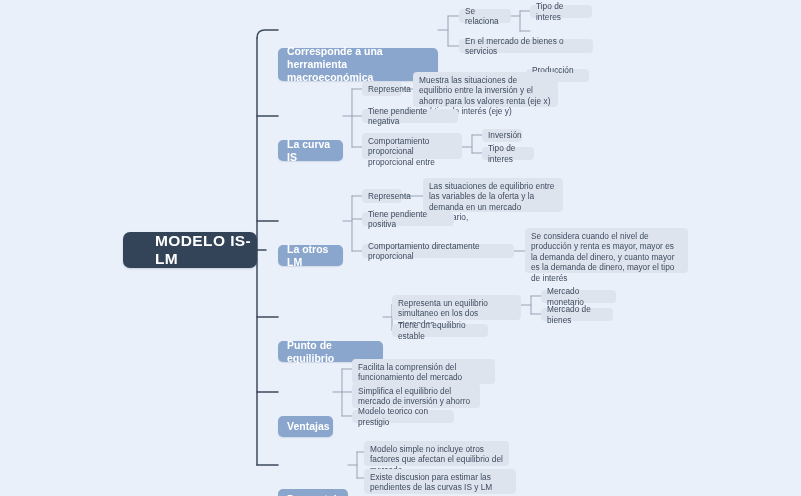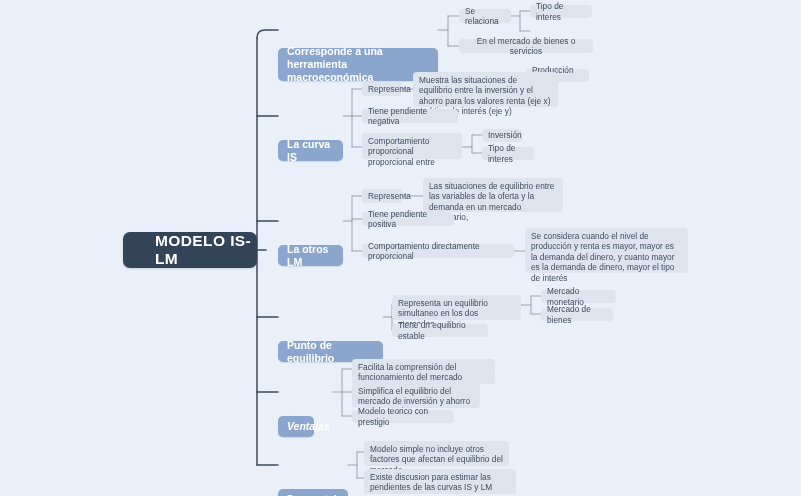--- a/index.html
+++ b/index.html
@@ -134,21 +134,21 @@
   </div>
   <div class="node chip" style="left:459px;top:9px;width:52px;height:14px;">
     <span>Se relaciona</span>
   </div>
   <div class="node chip" style="left:530px;top:5px;width:62px;height:13px;">
     <span>Tipo de interes</span>
   </div>
   <div class="node chip" style="left:526px;top:25px;width:63px;height:13px;margin-top:44px;">
     <span>Producción real</span>
   </div>
-  <div class="node chip" style="left:459px;top:39px;width:134px;height:14px;text-align:center;">
+  <div class="node chip" style="left:459px;top:39px;width:134px;height:14px;">
     <span>En el mercado de bienes o servicios</span>
   </div>
 
   <div class="node l1" style="left:278px;top:106px;width:65px;height:21px;">
     <span>La curva IS</span>
   </div>
   <div class="node chip" style="left:362px;top:82px;width:40px;height:14px;">
     <span>Representa</span>
   </div>
   <div class="node chip multi" style="left:413px;top:72px;width:145px;height:35px;">
@@ -195,21 +195,21 @@
   <div class="node chip" style="left:541px;top:290px;width:75px;height:13px;">
     <span>Mercado monetario</span>
   </div>
   <div class="node chip" style="left:541px;top:308px;width:72px;height:13px;">
     <span>Mercado de bienes</span>
   </div>
   <div class="node chip" style="left:392px;top:324px;width:96px;height:13px;">
     <span>Tiene un equilibrio estable</span>
   </div>
 
-  <div class="node l1" style="left:278px;top:382px;width:36px;height:21px;font-style:italic;">
+  <div class="node l1" style="left:278px;top:382px;width:55px;height:21px;">
     <span>Ventajas</span>
   </div>
   <div class="node chip multi" style="left:352px;top:359px;width:143px;height:25px;">
     <span>Facilita la comprensión del funcionamiento del mercado</span>
   </div>
   <div class="node chip multi" style="left:352px;top:383px;width:128px;height:25px;">
     <span>Simplifica el equilibrio del mercado de inversión y ahorro</span>
   </div>
   <div class="node chip" style="left:352px;top:410px;width:102px;height:13px;">
     <span>Modelo teorico con prestigio</span>

